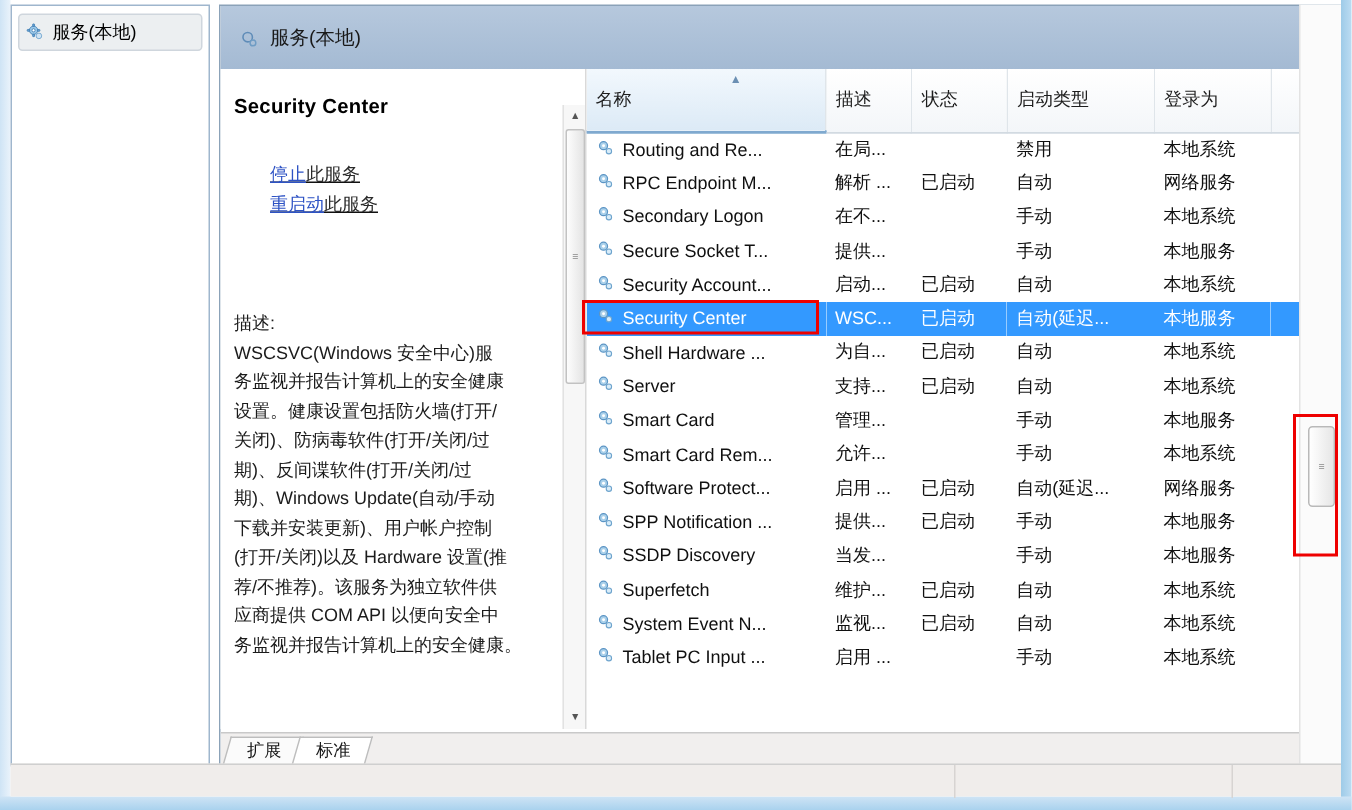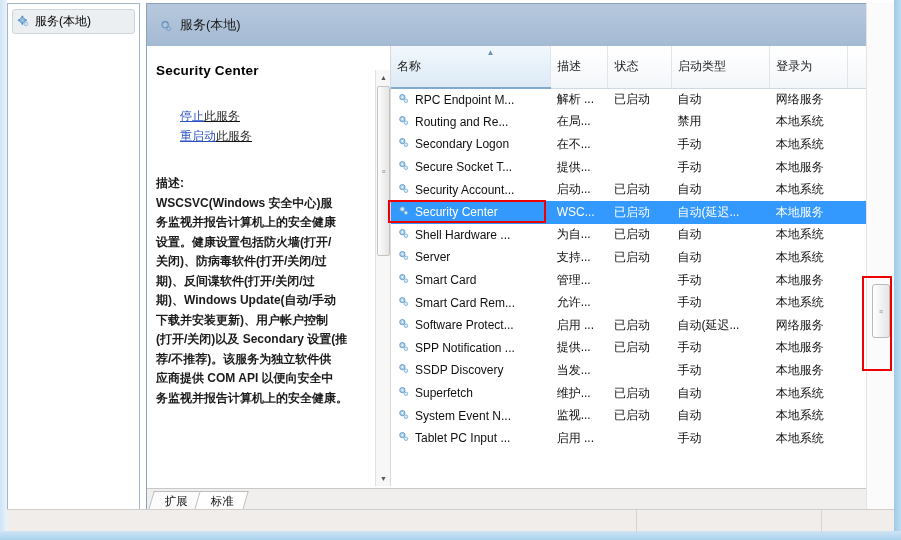--- a/index.html
+++ b/index.html
@@ -83,26 +83,25 @@
     font-size:13.5px;
     margin:9px 0 0 0;
     letter-spacing:.2px;
   }
   #detail-links { margin-top:28px; line-height:20px;margin-left:24px; }
   .svc-link { font-size:12px; color:#111; white-space:nowrap; display:block; }
   .svc-link .u { color:#2d52c4; text-decoration:underline; }
   .svc-link .rest { color:#2a2a2a; }
 
   #detail-desc {
-    margin-top:28px;
+    margin-top:60px;
     width:216px;
     line-height:19.5px;
     font-size:12px;
     color:#1b1b1b;
-    font-weight:bold;
   }
   #detail-desc .line { white-space:nowrap; }
 
   
   .vscroll {
     position:absolute;
     width:15px;
     background:#f7f7f7;
     border-left:1px solid #e2e2e2;
   }
@@ -302,21 +301,21 @@
         <div id="detail-desc">
           <div class="line">描述:</div>
           <div id="desc-lines">
               <div class="line">WSCSVC(Windows 安全中心)服</div>
               <div class="line">务监视并报告计算机上的安全健康</div>
               <div class="line">设置。健康设置包括防火墙(打开/</div>
               <div class="line">关闭)、防病毒软件(打开/关闭/过</div>
               <div class="line">期)、反间谍软件(打开/关闭/过</div>
               <div class="line">期)、Windows Update(自动/手动</div>
               <div class="line">下载并安装更新)、用户帐户控制</div>
-              <div class="line">(打开/关闭)以及 Secondary 设置(推</div>
+              <div class="line">(打开/关闭)以及 Hardware 设置(推</div>
               <div class="line">荐/不推荐)。该服务为独立软件供</div>
               <div class="line">应商提供 COM API 以便向安全中</div>
               <div class="line">务监视并报告计算机上的安全健康。</div>
             </div>
         </div>
 
         <div class="vscroll" id="detail-scroll">
           <div class="arrow up">▲</div>
           <div class="thumb">
               <span class="grip">≡</span>
@@ -347,44 +346,44 @@
             </thead>
           <tbody id="lv-body">
               <tr>
                 <td>
                   <span class="name-cell">
                     <span><svg class="gear" viewBox="0 0 16 16" width="13" height="13">
                         <circle cx="6.6" cy="6.3" r="3.3" fill="#a9d0ea" stroke="#5b94c4" stroke-width="1"></circle>
                         <circle cx="6.6" cy="6.3" r="1.2" fill="#ffffff"></circle>
                         <circle cx="11" cy="10.8" r="2.2" fill="#d8ecf9" stroke="#6ea4cd" stroke-width="0.9"></circle>
                       </svg></span>
+                    <span>Routing and Re...</span>
+                  </span>
+                </td>
+                <td>在局...</td>
+                <td></td>
+                <td>禁用</td>
+                <td>本地系统</td>
+                <td></td>
+              </tr>
+              <tr>
+                <td>
+                  <span class="name-cell">
+                    <span><svg class="gear" viewBox="0 0 16 16" width="13" height="13">
+                        <circle cx="6.6" cy="6.3" r="3.3" fill="#a9d0ea" stroke="#5b94c4" stroke-width="1"></circle>
+                        <circle cx="6.6" cy="6.3" r="1.2" fill="#ffffff"></circle>
+                        <circle cx="11" cy="10.8" r="2.2" fill="#d8ecf9" stroke="#6ea4cd" stroke-width="0.9"></circle>
+                      </svg></span>
                     <span>RPC Endpoint M...</span>
                   </span>
                 </td>
                 <td>解析 ...</td>
                 <td>已启动</td>
                 <td>自动</td>
                 <td>网络服务</td>
-                <td></td>
-              </tr>
-              <tr>
-                <td>
-                  <span class="name-cell">
-                    <span><svg class="gear" viewBox="0 0 16 16" width="13" height="13">
-                        <circle cx="6.6" cy="6.3" r="3.3" fill="#a9d0ea" stroke="#5b94c4" stroke-width="1"></circle>
-                        <circle cx="6.6" cy="6.3" r="1.2" fill="#ffffff"></circle>
-                        <circle cx="11" cy="10.8" r="2.2" fill="#d8ecf9" stroke="#6ea4cd" stroke-width="0.9"></circle>
-                      </svg></span>
-                    <span>Routing and Re...</span>
-                  </span>
-                </td>
-                <td>在局...</td>
-                <td></td>
-                <td>禁用</td>
-                <td>本地系统</td>
                 <td></td>
               </tr>
               <tr>
                 <td>
                   <span class="name-cell">
                     <span><svg class="gear" viewBox="0 0 16 16" width="13" height="13">
                         <circle cx="6.6" cy="6.3" r="3.3" fill="#a9d0ea" stroke="#5b94c4" stroke-width="1"></circle>
                         <circle cx="6.6" cy="6.3" r="1.2" fill="#ffffff"></circle>
                         <circle cx="11" cy="10.8" r="2.2" fill="#d8ecf9" stroke="#6ea4cd" stroke-width="0.9"></circle>
                       </svg></span>

